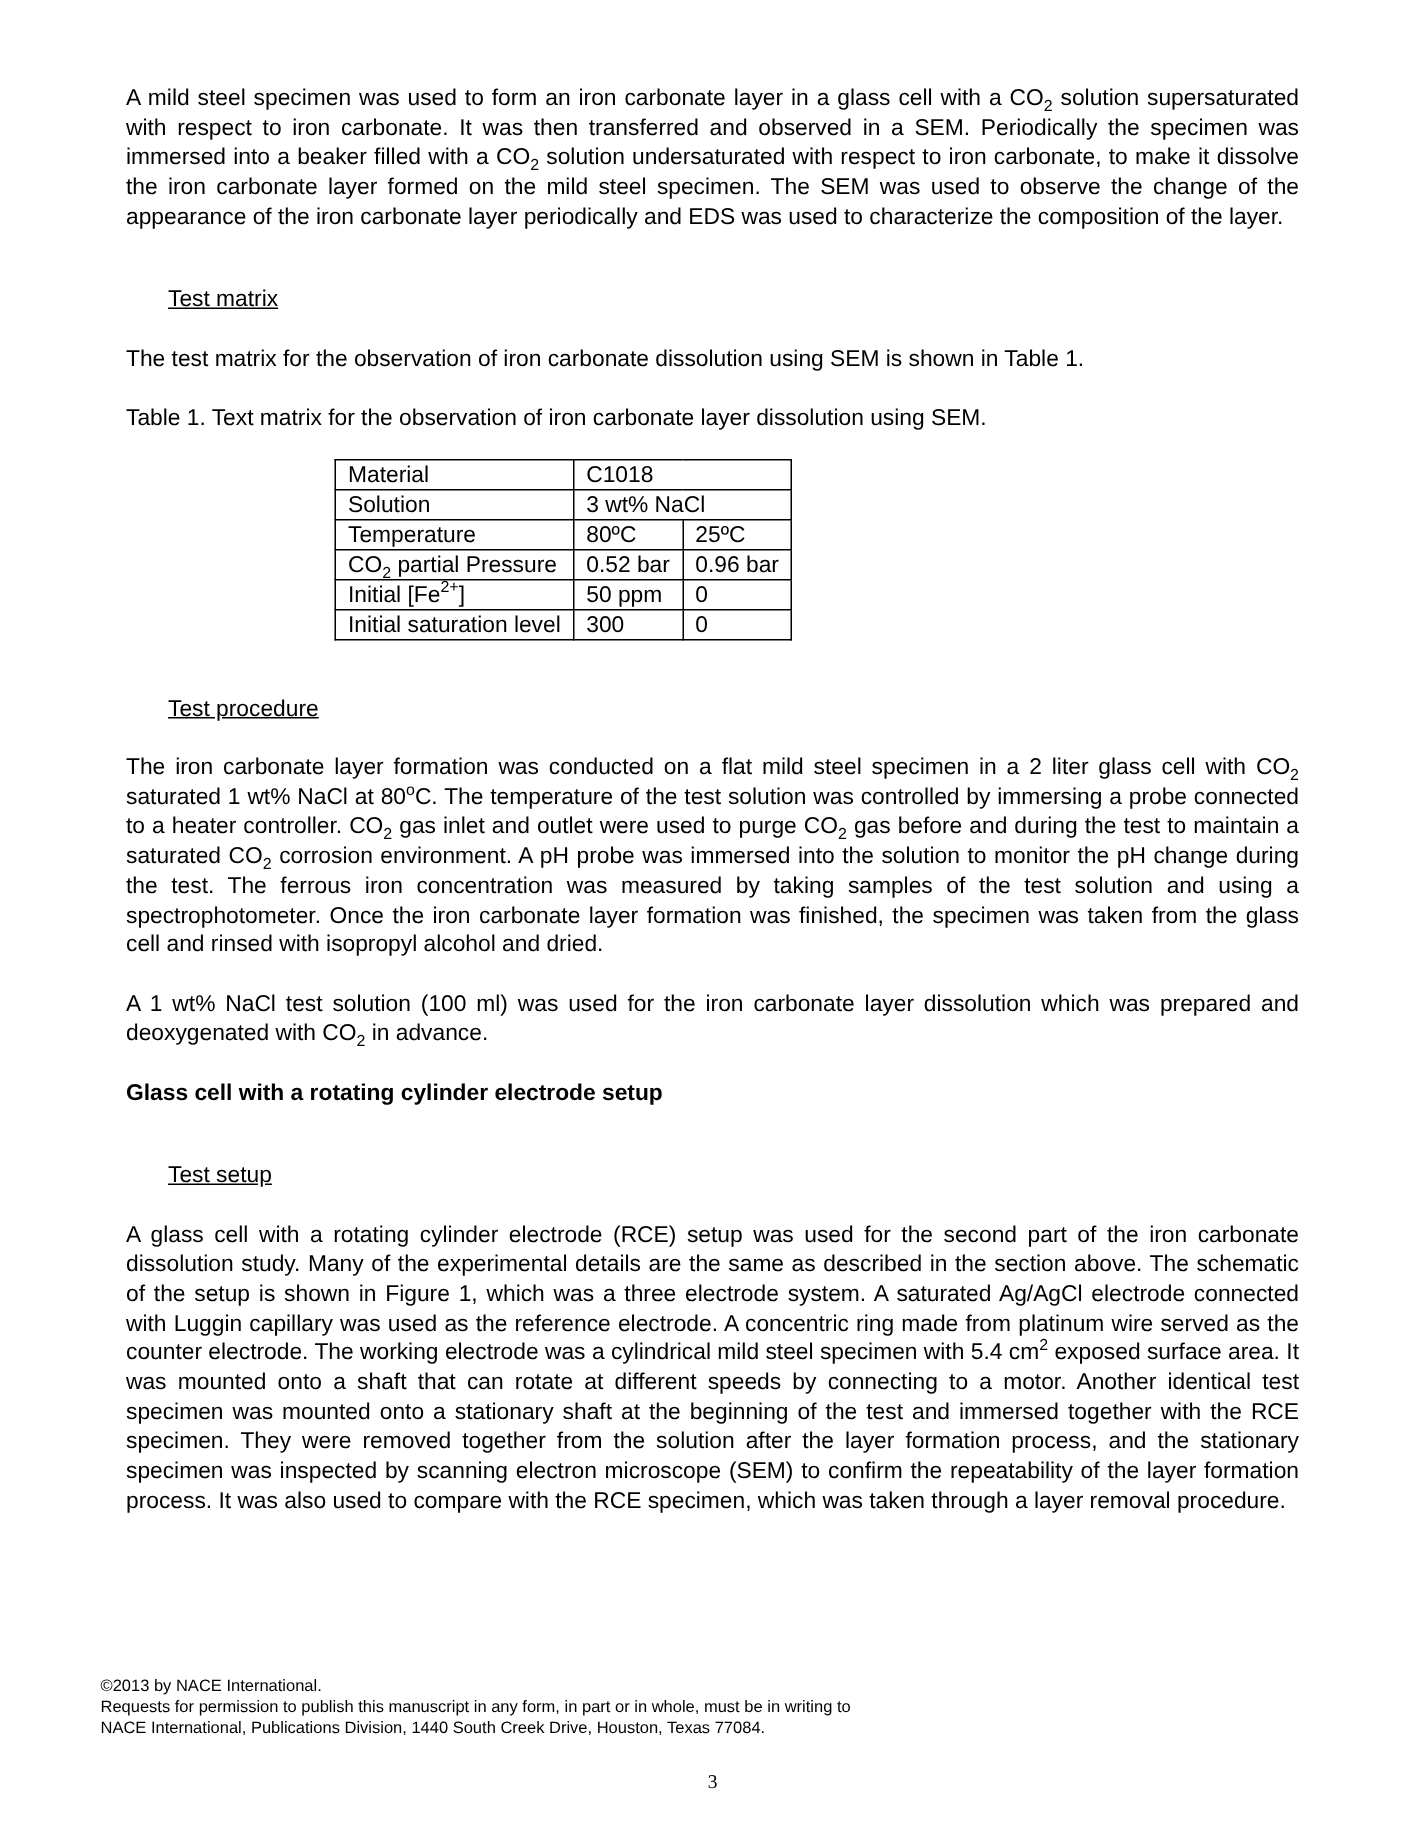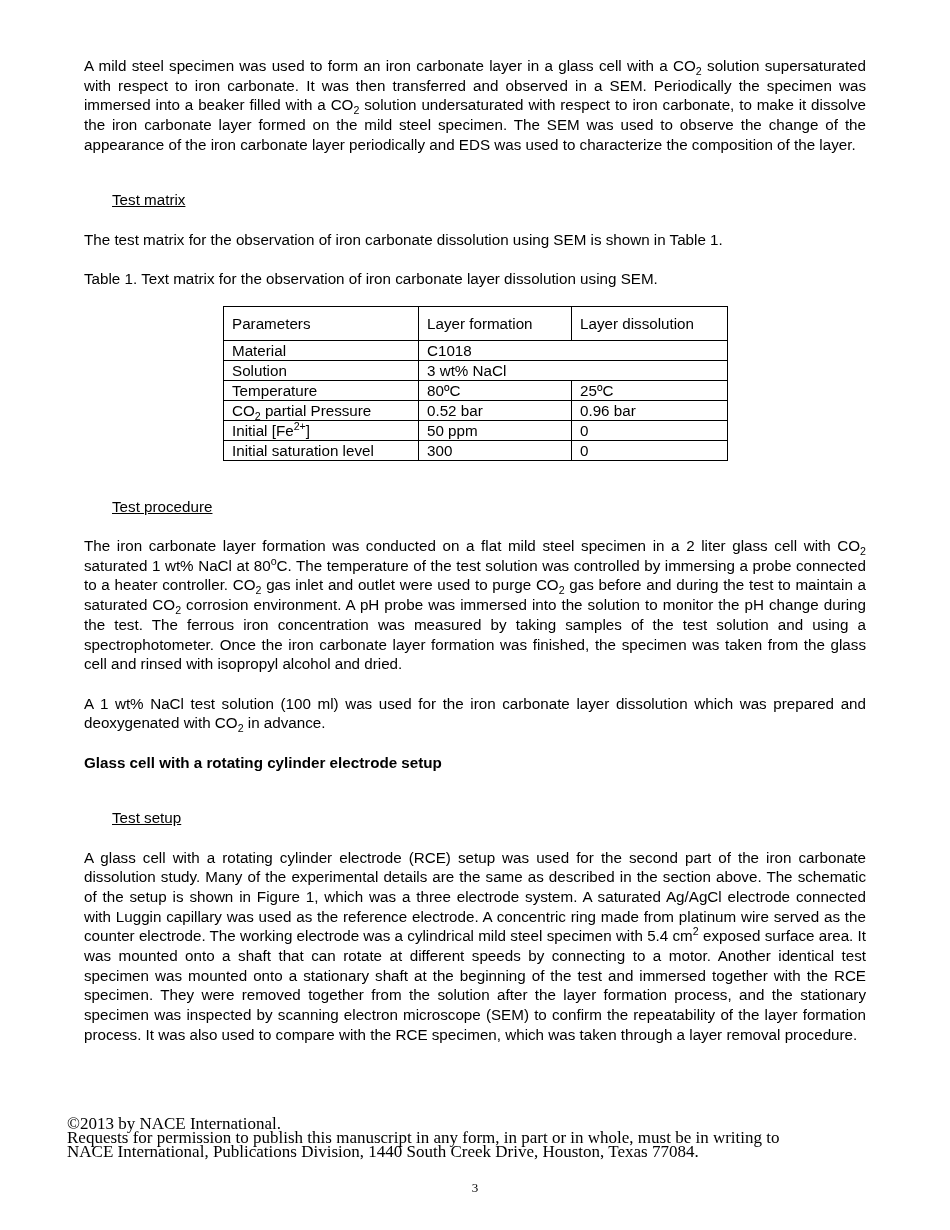--- a/index.html
+++ b/index.html
@@ -6,45 +6,40 @@
   body { width: 950px; height: 1230px; position: relative; overflow: hidden; color: #000; }
   .page { position: absolute; left: 84px; top: 56px; width: 782px; font-family: "Liberation Sans", sans-serif; font-size: 15.2px; line-height: 19.7px; }
   p { margin: 0; text-align: justify; }
   .gap { height: 19.7px; }
   .sub { padding-left: 28px; text-decoration: underline; margin-top: 16px; }
   .bold { font-weight: bold; }
   sub, sup { font-size: 70%; line-height: 0; }
   table.t1 { position: relative; left: 139px; border-collapse: collapse; font-size: 15.2px; line-height: 19px; }
   table.t1 td { border: 1px solid #000; padding: 0 8px; vertical-align: bottom; }
   table.t1 tr.hdr td { height: 33px; vertical-align: middle; }
-  .footer { position: absolute; left: 67px; top: 1117px; font-family: Liberation Serif, serif; font-size: 17px; line-height: 14px; }
+  .footer { position: absolute; left: 67px; top: 1117px; font-family: Liberation Sans, sans-serif; font-size: 11px; line-height: 14px; }
   .pagenum { position: absolute; left: 0; width: 950px; top: 1180px; text-align: center; font-family: "Liberation Serif", serif; font-size: 13px; }
 </style>
 </head>
 <body>
 
 <div class="page">
 
   <p><span>A mild steel specimen was used to form an iron carbonate layer in a glass cell with a CO</span><sub>2</sub><span> solution supersaturated with respect to iron carbonate. It was then transferred and observed in a SEM. Periodically the specimen was immersed into a beaker filled with a CO</span><sub>2</sub><span> solution undersaturated with respect to iron carbonate, to make it dissolve the iron carbonate layer formed on the mild steel specimen. The SEM was used to observe the change of the appearance of the iron carbonate layer periodically and EDS was used to characterize the composition of the layer.</span></p>
 
   <div class="gap"></div>
   <p class="sub">Test matrix</p>
   <div class="gap"></div>
   <p>The test matrix for the observation of iron carbonate dissolution using SEM is shown in Table 1.</p>
   <div class="gap"></div>
   <p>Table 1. Text matrix for the observation of iron carbonate layer dissolution using SEM.</p>
   <div style="height:17px"></div>
 
   <table class="t1">
     <tbody>
-        <tr class="hdr">
-      <td style="width:178px">Parameters</td>
-      <td style="width:136px">Layer formation</td>
-      <td style="width:139px">Layer dissolution</td>
-    </tr>
     <tr>
       <td>Material</td>
       <td colspan="2">C1018</td>
     </tr>
     <tr>
       <td>Solution</td>
       <td colspan="2">3 wt% NaCl</td>
     </tr>
     <tr>
       <td>Temperature</td>

